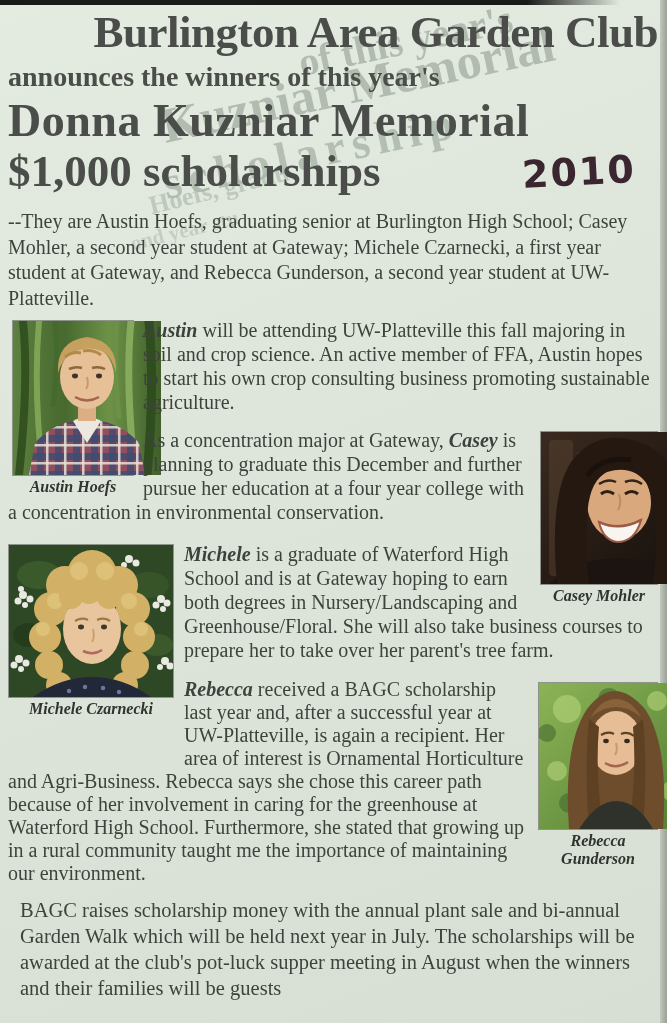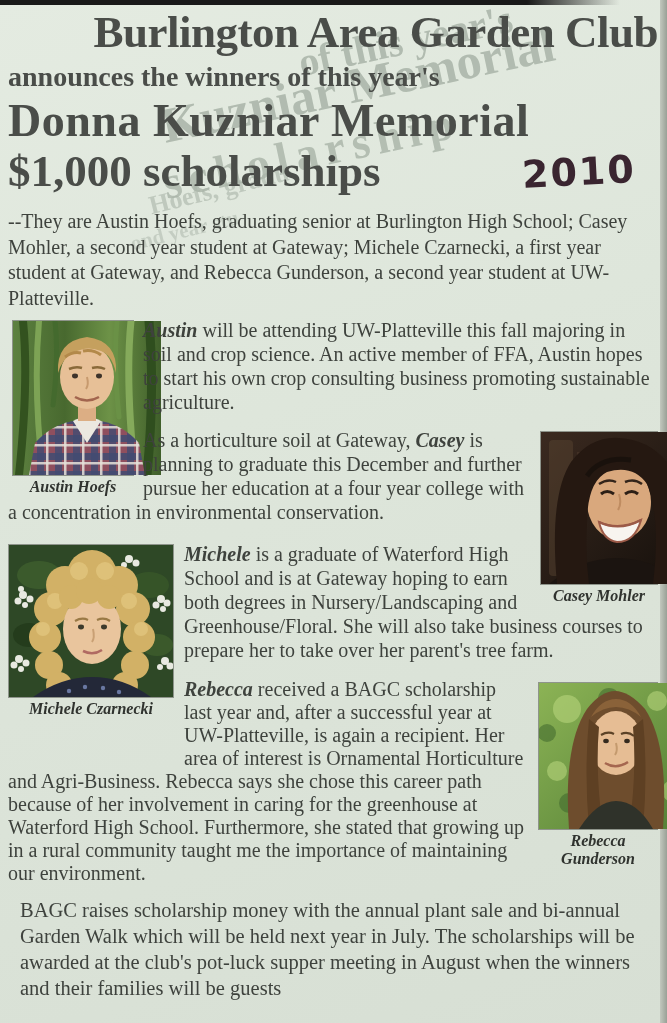--- a/index.html
+++ b/index.html
@@ -150,21 +150,21 @@
             <path d="M78 62 q3 10 -1 16" stroke="#bf8c61" stroke-width="2" fill="none"></path>
             <path d="M58 90 Q78 99 100 88 Q94 110 76 110 Q62 108 58 90 Z" fill="#f8f4ef" stroke="#9c5a48" stroke-width="2"></path>
             <path d="M58 90 Q78 100 100 88" stroke="#9c5a48" stroke-width="2" fill="none"></path>
             <path d="M16 152 Q8 64 30 30 Q50 4 78 6 Q112 8 130 36 Q146 66 140 152 L112 152 Q120 86 106 52 Q92 32 66 40 Q46 50 46 92 Q44 122 48 152 Z" fill="#251811"></path>
             <path d="M46 44 Q60 24 90 28" stroke="#17100b" stroke-width="5" fill="none" opacity=".8"></path>
           </svg>
         </div>
         <figcaption>Casey Mohler</figcaption>
       </figure>
 
-      <p class="bio p-casey"><span>As a horticulture soil at Gateway, </span><b class="wname">Casey</b><span> is planning to graduate this December and further pursue her education at a four year college with a concentration in environmental conservation.</span></p>
+      <p class="bio p-casey"><span>As a concentration major at Gateway, </span><b class="wname">Casey</b><span> is planning to graduate this December and further pursue her education at a four year college with a concentration in environmental conservation.</span></p>
 
       <figure class="fig fig-michele">
         <div class="photo">
           <svg width="164" height="152" viewBox="0 0 164 152" xmlns="http://www.w3.org/2000/svg" role="img">
             <rect width="164" height="152" fill="#2e4826"></rect>
             <ellipse cx="30" cy="30" rx="22" ry="14" fill="#41632f" opacity=".7"></ellipse>
             <ellipse cx="140" cy="40" rx="20" ry="13" fill="#3a5a2a" opacity=".7"></ellipse>
             <ellipse cx="20" cy="90" rx="16" ry="12" fill="#223a1a" opacity=".8"></ellipse>
             <ellipse cx="148" cy="100" rx="16" ry="11" fill="#44652f" opacity=".6"></ellipse>
             <g fill="#f2f2ec" opacity=".95">

